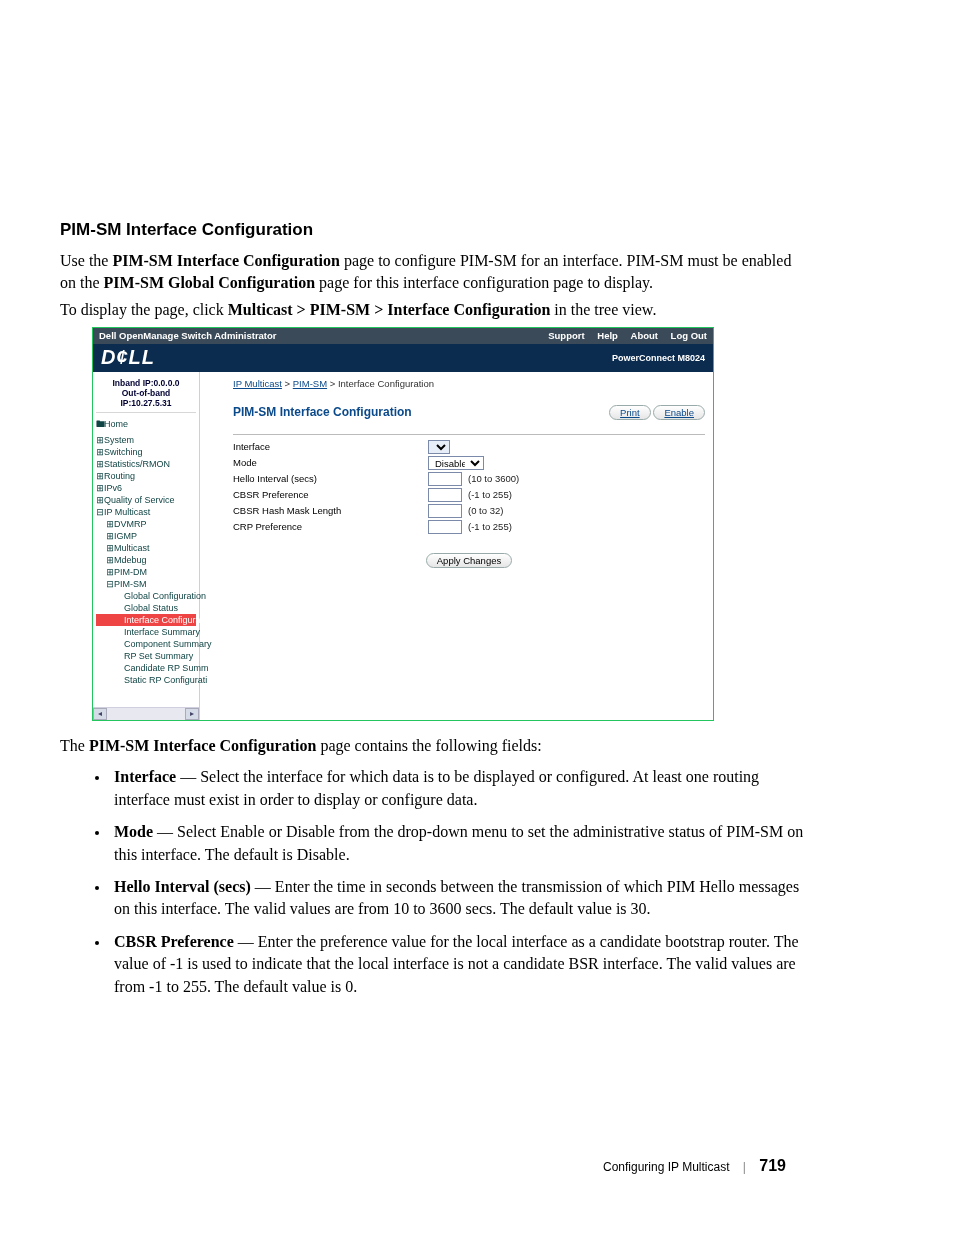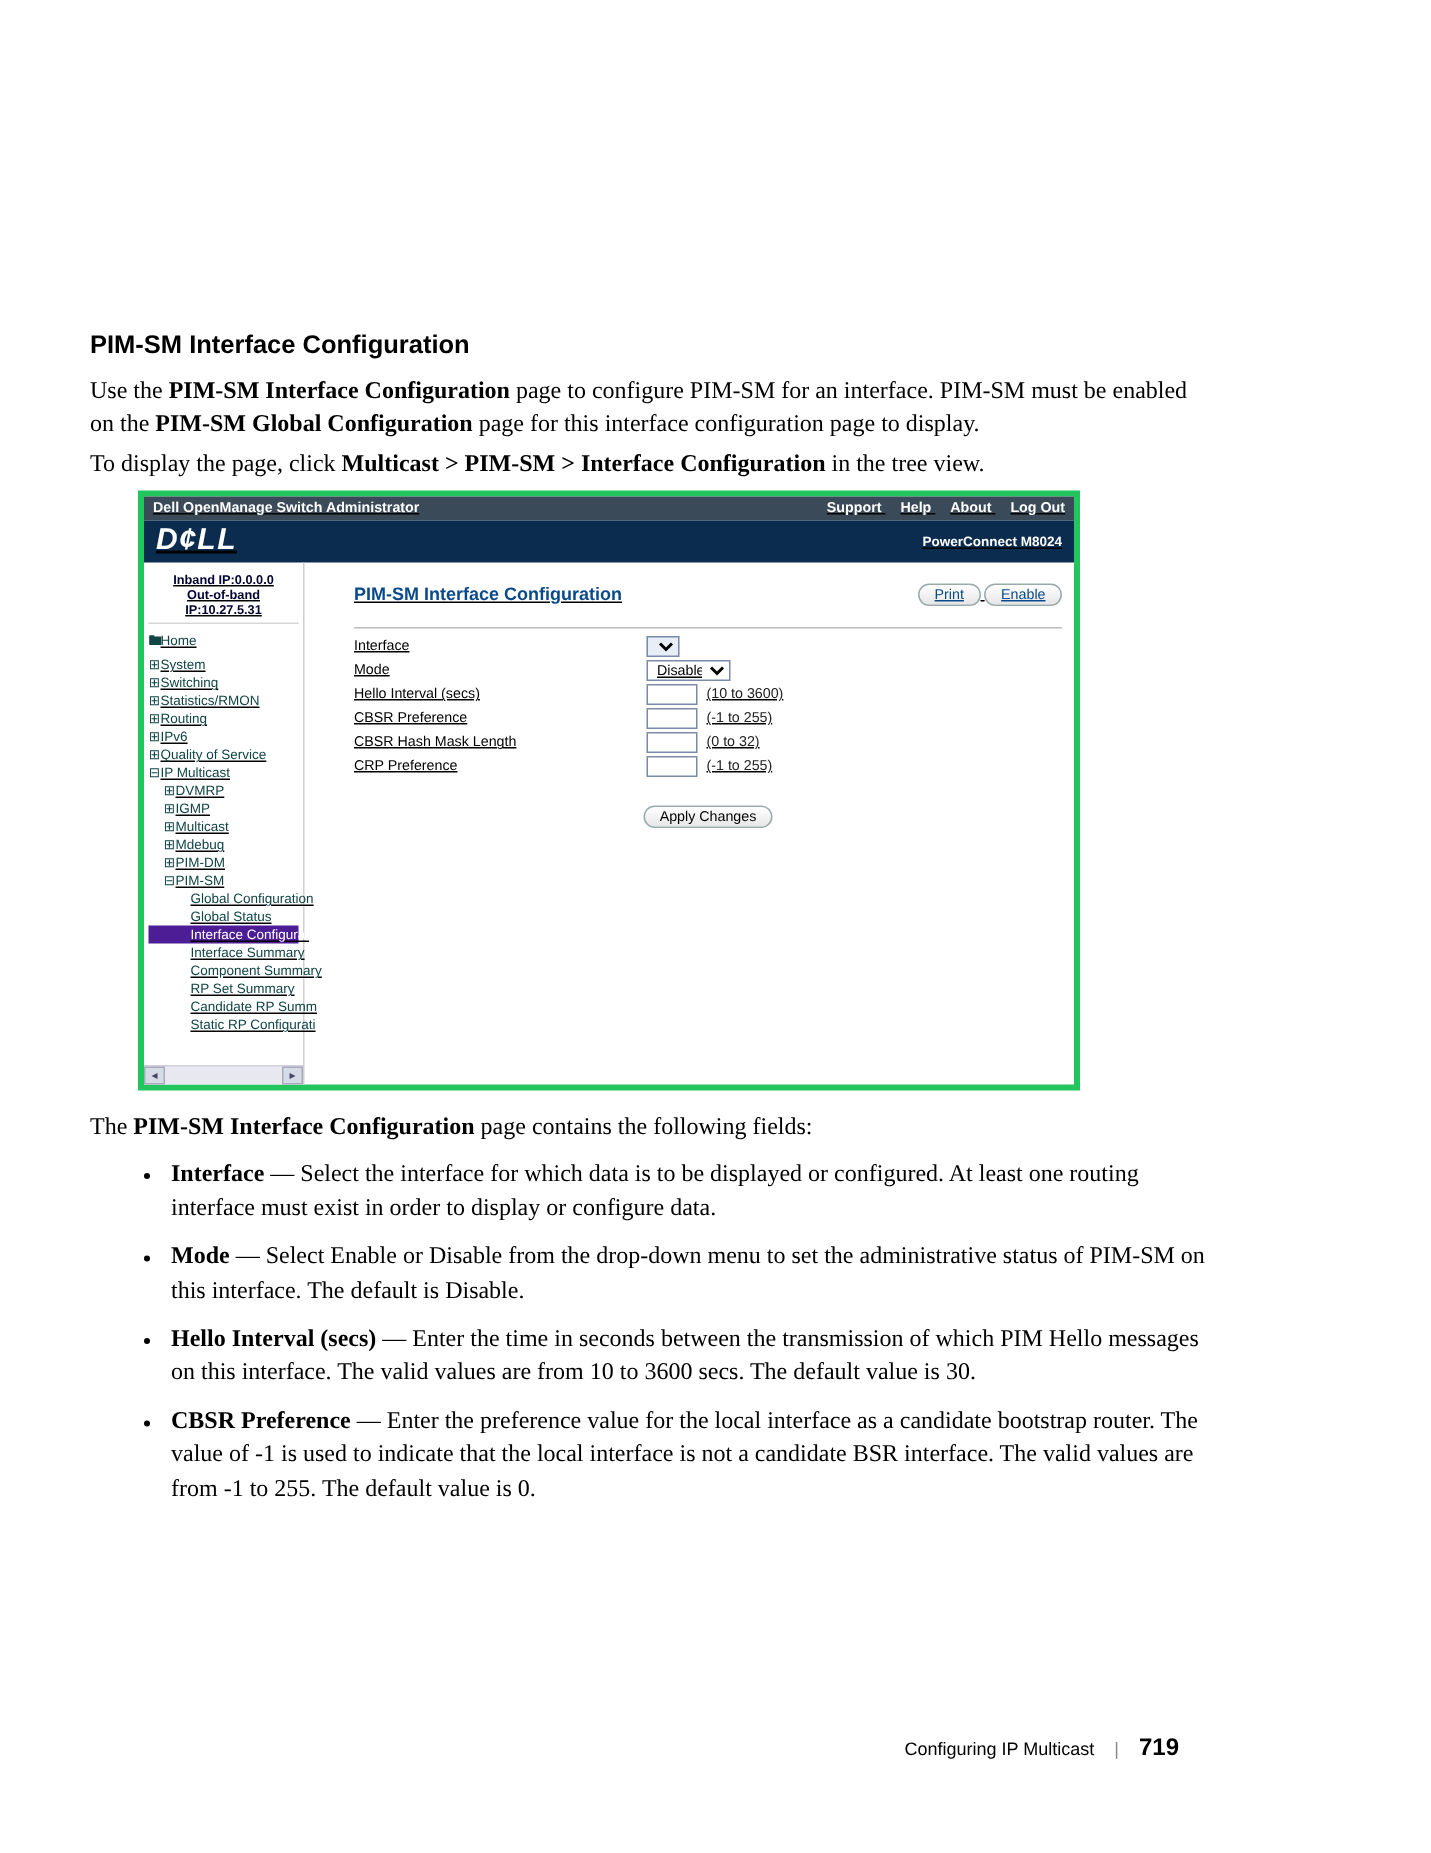--- a/index.html
+++ b/index.html
@@ -32,26 +32,25 @@
   .figcap {
     font-family: Arial, Helvetica, sans-serif;
     font-size: 12.5px;
     font-weight: bold;
     margin: 28px 0 10px 0;
   }
   
   .shot {
     width: 620px;
     margin-left: 32px;
-    border: 4px solid #22c55e;
+    border: 1px solid #22c55e;
     font-family: Arial, Helvetica, sans-serif;
     font-size: 10px;
     color: #000;
     background:#fff;
-    text-decoration:underline;
   }
   .shot .topbar {
     background:#425563;
     background:#3b4d5e;
     background:#3a4a58;
     color:#fff;
     height:16px;
     display:flex;
     justify-content:space-between;
     align-items:center;
@@ -88,21 +87,21 @@
     width:100px;
     border-right:1px solid #d0d0d0;
     padding:4px 3px 4px 3px;
     font-size:9px;
     color:#144;
     position:relative;
     min-height:340px;
   }
   .nav .ips { text-align:center; font-size:8.5px; color:#003; font-weight:bold; line-height:1.2; padding:2px 0 4px; border-bottom:1px solid #d7d7d7; margin-bottom:3px;}
   .nav .row { white-space:nowrap; padding:1px 0; cursor:pointer; color:#144; }
-  .nav .row.sel { background:#4c1d95; color:#fff; }
+  .nav .row.sel { background:#ef4444; color:#fff; }
   .nav .row .expand { display:inline-block; width:8px; text-align:center; }
   .nav .sub1 { padding-left:10px; }
   .nav .sub3 { padding-left:28px; }
   .nav-scroll {
     position:absolute; bottom:0; left:0; right:0;
     height:12px; background:#e8e8f0; display:flex; align-items:center; justify-content:space-between;
     border-top:1px solid #cfcfe0;
     font-size:8px; color:#446;
   }
   .nav-scroll .btn {
@@ -221,20 +220,25 @@
         <div class="row sub3"><span>Candidate RP Summ</span></div>
         <div class="row sub3"><span>Static RP Configurati</span></div>
 
         <div class="nav-scroll">
           <span class="btn">◂</span>
           <span class="btn">▸</span>
         </div>
       </div>
 
       <div class="content">
+        <div class="breadcrumbs">
+          <a href="#">IP Multicast</a> &gt;
+          <a href="#">PIM-SM</a> &gt;
+          <span>Interface Configuration</span>
+        </div>
 
         <div class="content-head">
           <span class="title">PIM-SM Interface Configuration</span>
           <span>
             <span class="pillbtn">Print</span>
             <span class="pillbtn">Enable</span>
           </span>
         </div>
 
         <div class="formarea">

